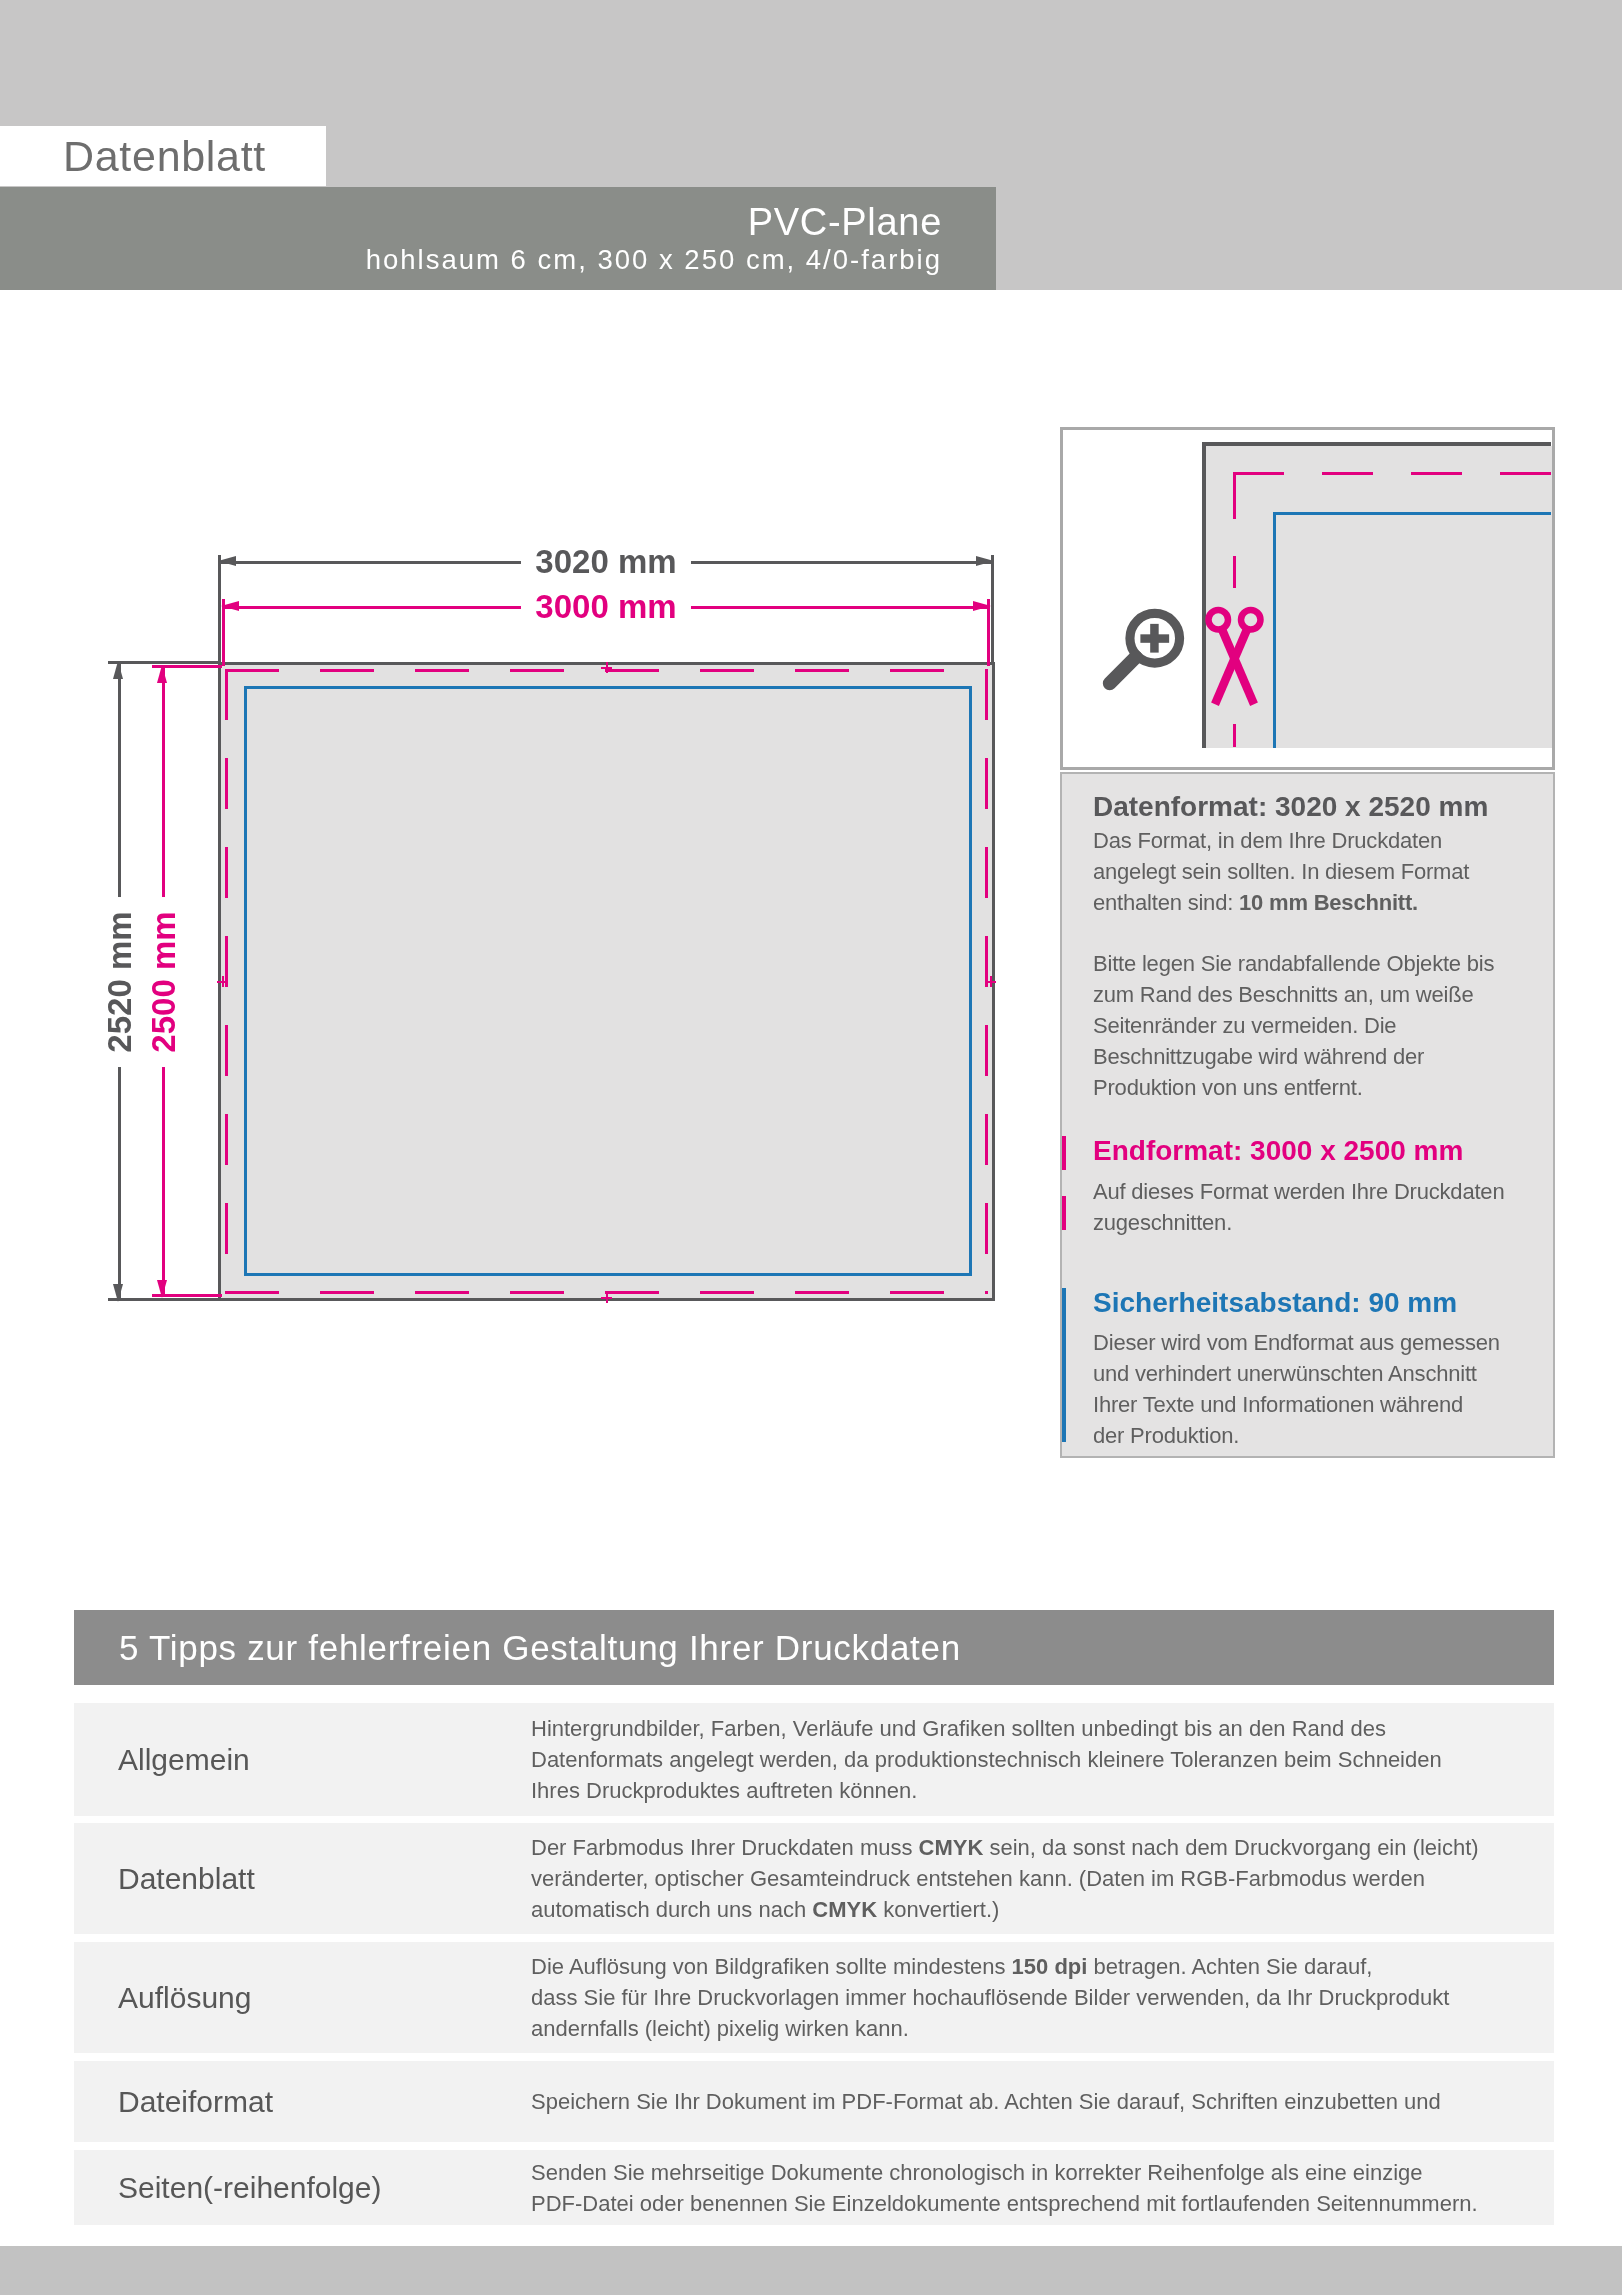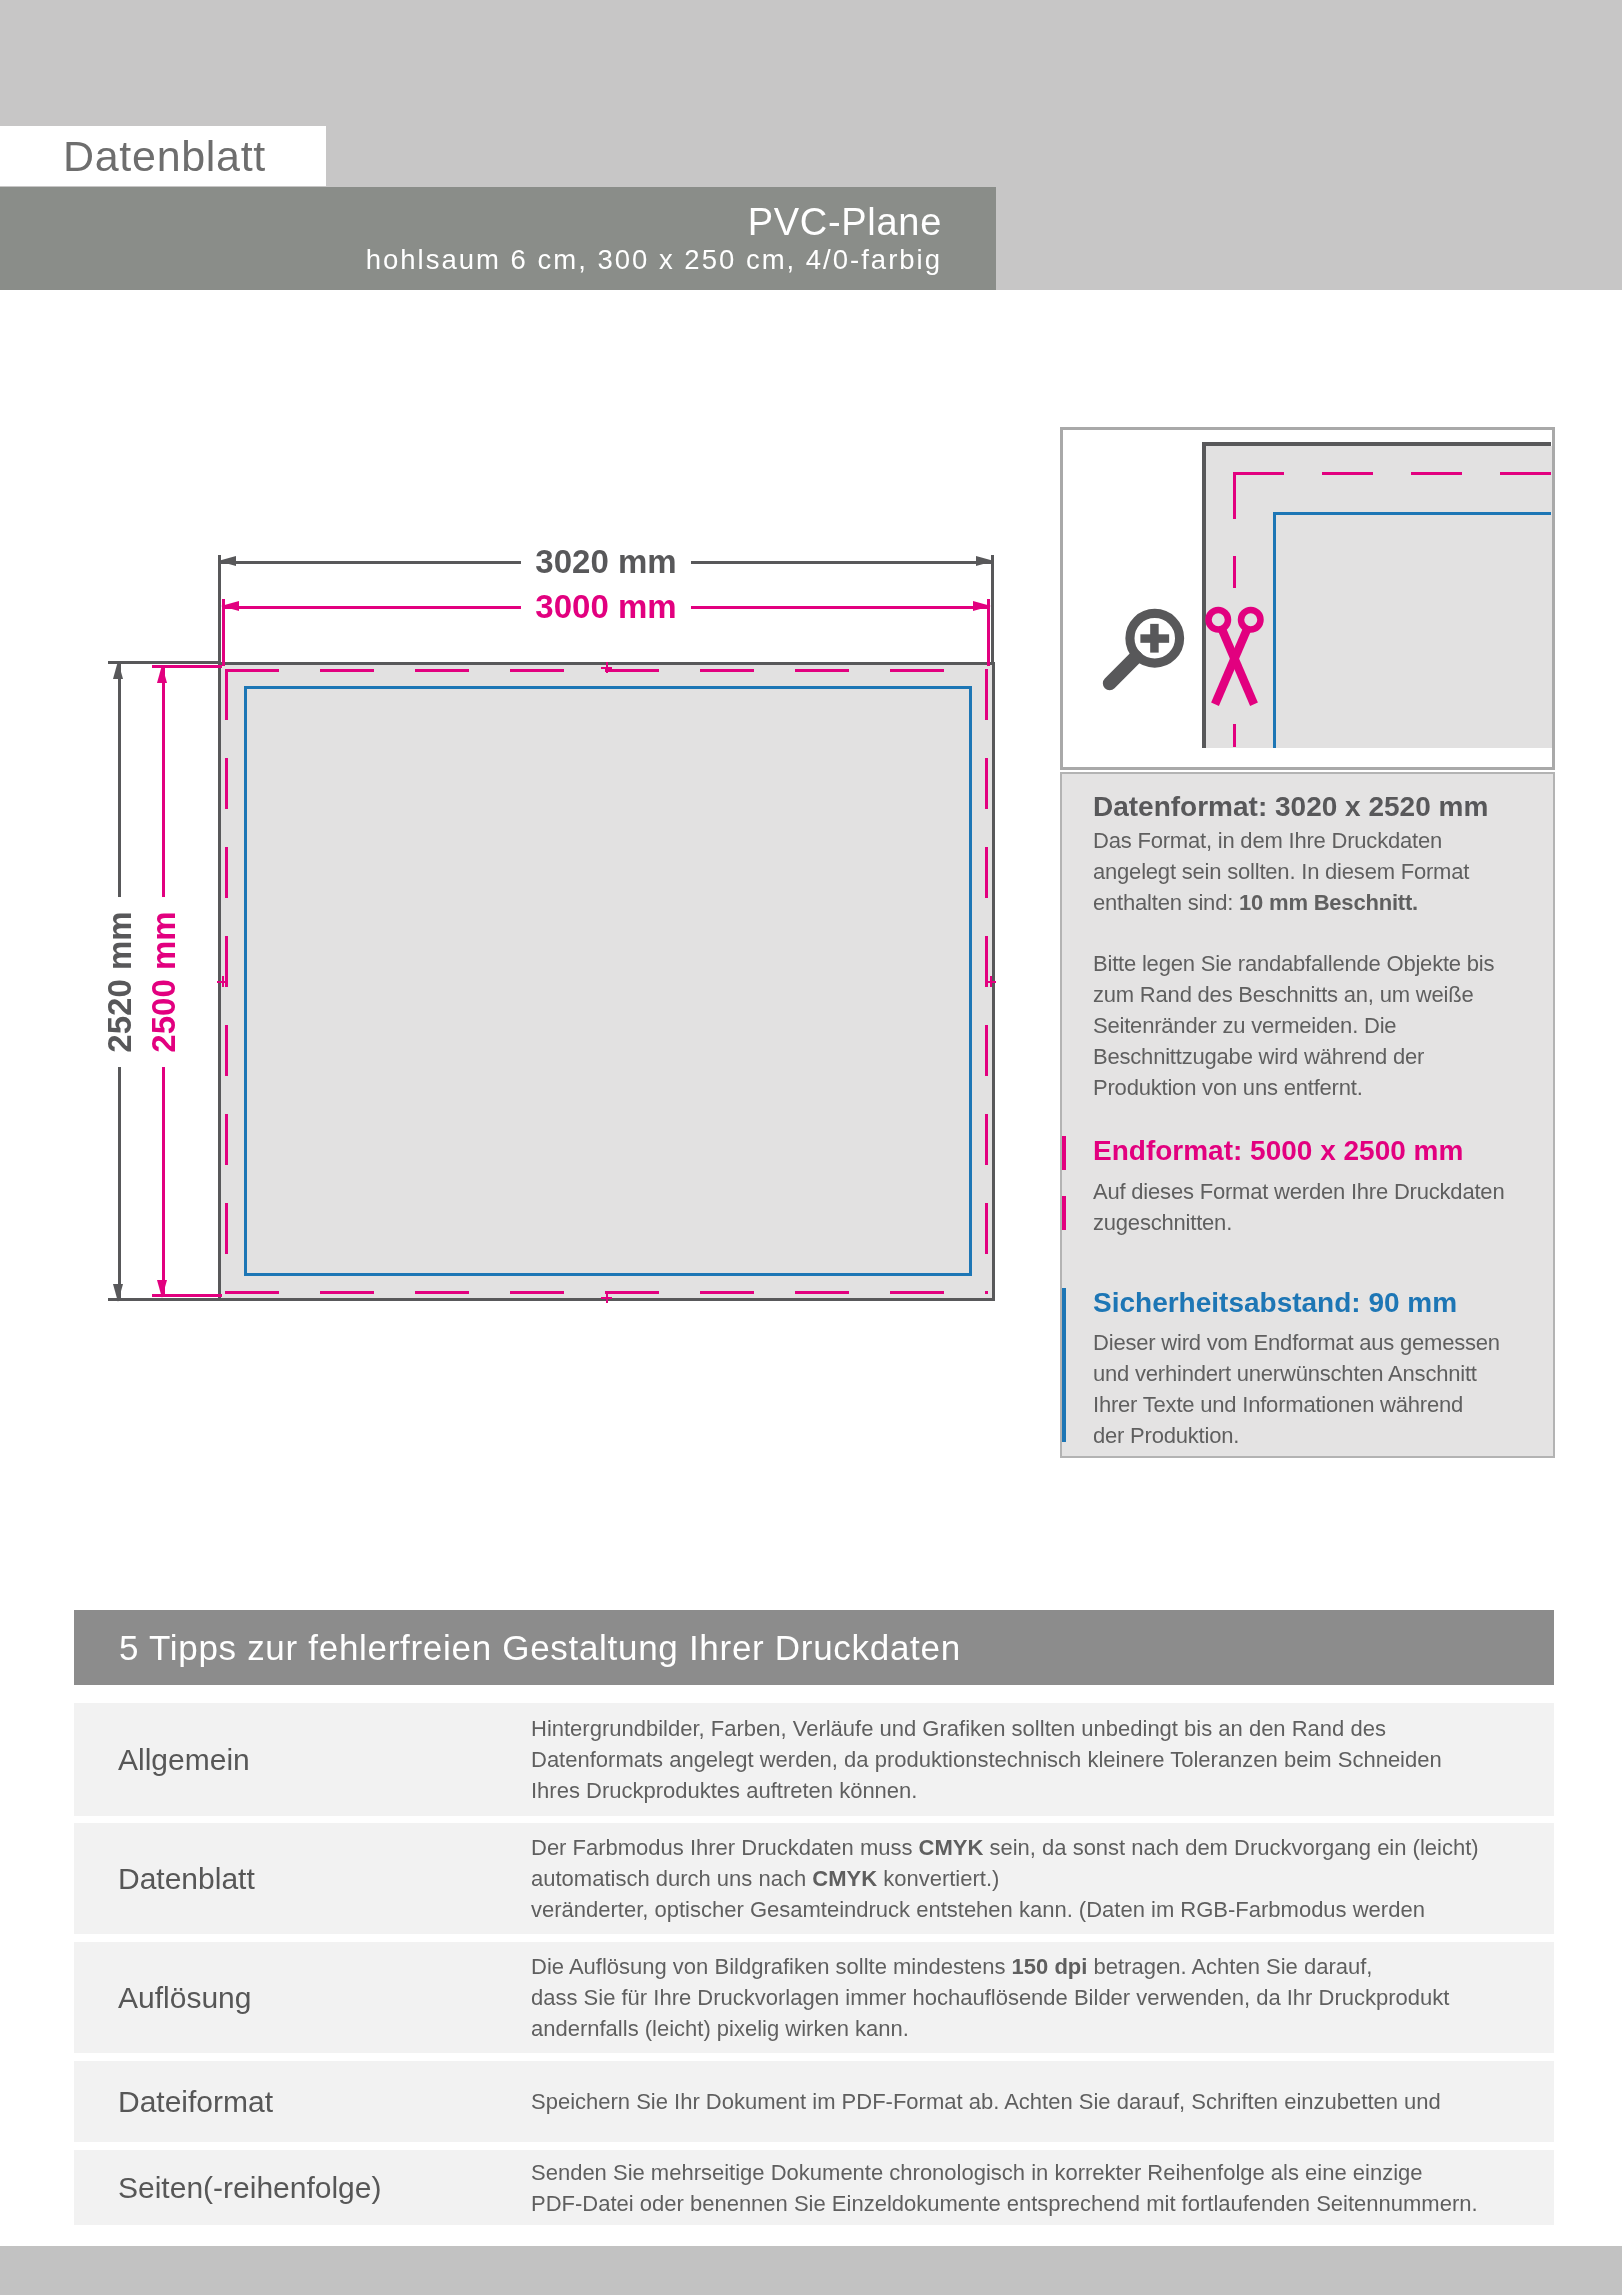--- a/index.html
+++ b/index.html
@@ -171,21 +171,21 @@
       <div class="ip-p" style="margin-top:30px;">
           <div class="tline"><span>Bitte legen Sie randabfallende Objekte bis</span></div>
           <div class="tline"><span>zum Rand des Beschnitts an, um weiße</span></div>
           <div class="tline"><span>Seitenränder zu vermeiden. Die</span></div>
           <div class="tline"><span>Beschnittzugabe wird während der</span></div>
           <div class="tline"><span>Produktion von uns entfernt.</span></div>
         </div>
     </div>
     <div class="sec" style="margin-top:31px;">
       <div class="bar-m"></div>
-      <div class="ip-h m">Endformat: 5000 x 2500 mm</div>
+      <div class="ip-h m">Endformat: 3000 x 2500 mm</div>
       <div class="ip-p" style="margin-top:7.9px;">
           <div class="tline"><span>Auf dieses Format werden Ihre Druckdaten</span></div>
           <div class="tline"><span>zugeschnitten.</span></div>
         </div>
     </div>
     <div class="sec" style="margin-top:48px;">
       <div class="bar-b"></div>
       <div class="ip-h b">Sicherheitsabstand: 90 mm</div>
       <div class="ip-p" style="margin-top:7.9px;">
           <div class="tline"><span>Dieser wird vom Endformat aus gemessen</span></div>
@@ -205,22 +205,22 @@
     <div class="tip-text">
         <div class="tline"><span>Hintergrundbilder, Farben, Verläufe und Grafiken sollten unbedingt bis an den Rand des</span></div>
         <div class="tline"><span>Datenformats angelegt werden, da produktionstechnisch kleinere Toleranzen beim Schneiden</span></div>
         <div class="tline"><span>Ihres Druckproduktes auftreten können.</span></div>
       </div>
   </div>
   <div class="abs tip-row" style="top:1823px;height:111px;">
     <div class="tip-label">Datenblatt</div>
     <div class="tip-text">
         <div class="tline"><span>Der Farbmodus Ihrer Druckdaten muss </span><b>CMYK</b><span> sein, da sonst nach dem Druckvorgang ein (leicht)</span></div>
+        <div class="tline"><span>veränderter, optischer Gesamteindruck entstehen kann. (Daten im RGB-Farbmodus werden</span></div>
         <div class="tline"><span>automatisch durch uns nach </span><b>CMYK</b><span> konvertiert.)</span></div>
-        <div class="tline"><span>veränderter, optischer Gesamteindruck entstehen kann. (Daten im RGB-Farbmodus werden</span></div>
       </div>
   </div>
   <div class="abs tip-row" style="top:1942px;height:111px;">
     <div class="tip-label">Auflösung</div>
     <div class="tip-text">
         <div class="tline"><span>Die Auflösung von Bildgrafiken sollte mindestens </span><b>150 dpi</b><span> betragen. Achten Sie darauf,</span></div>
         <div class="tline"><span>dass Sie für Ihre Druckvorlagen immer hochauflösende Bilder verwenden, da Ihr Druckprodukt</span></div>
         <div class="tline"><span>andernfalls (leicht) pixelig wirken kann.</span></div>
       </div>
   </div>

